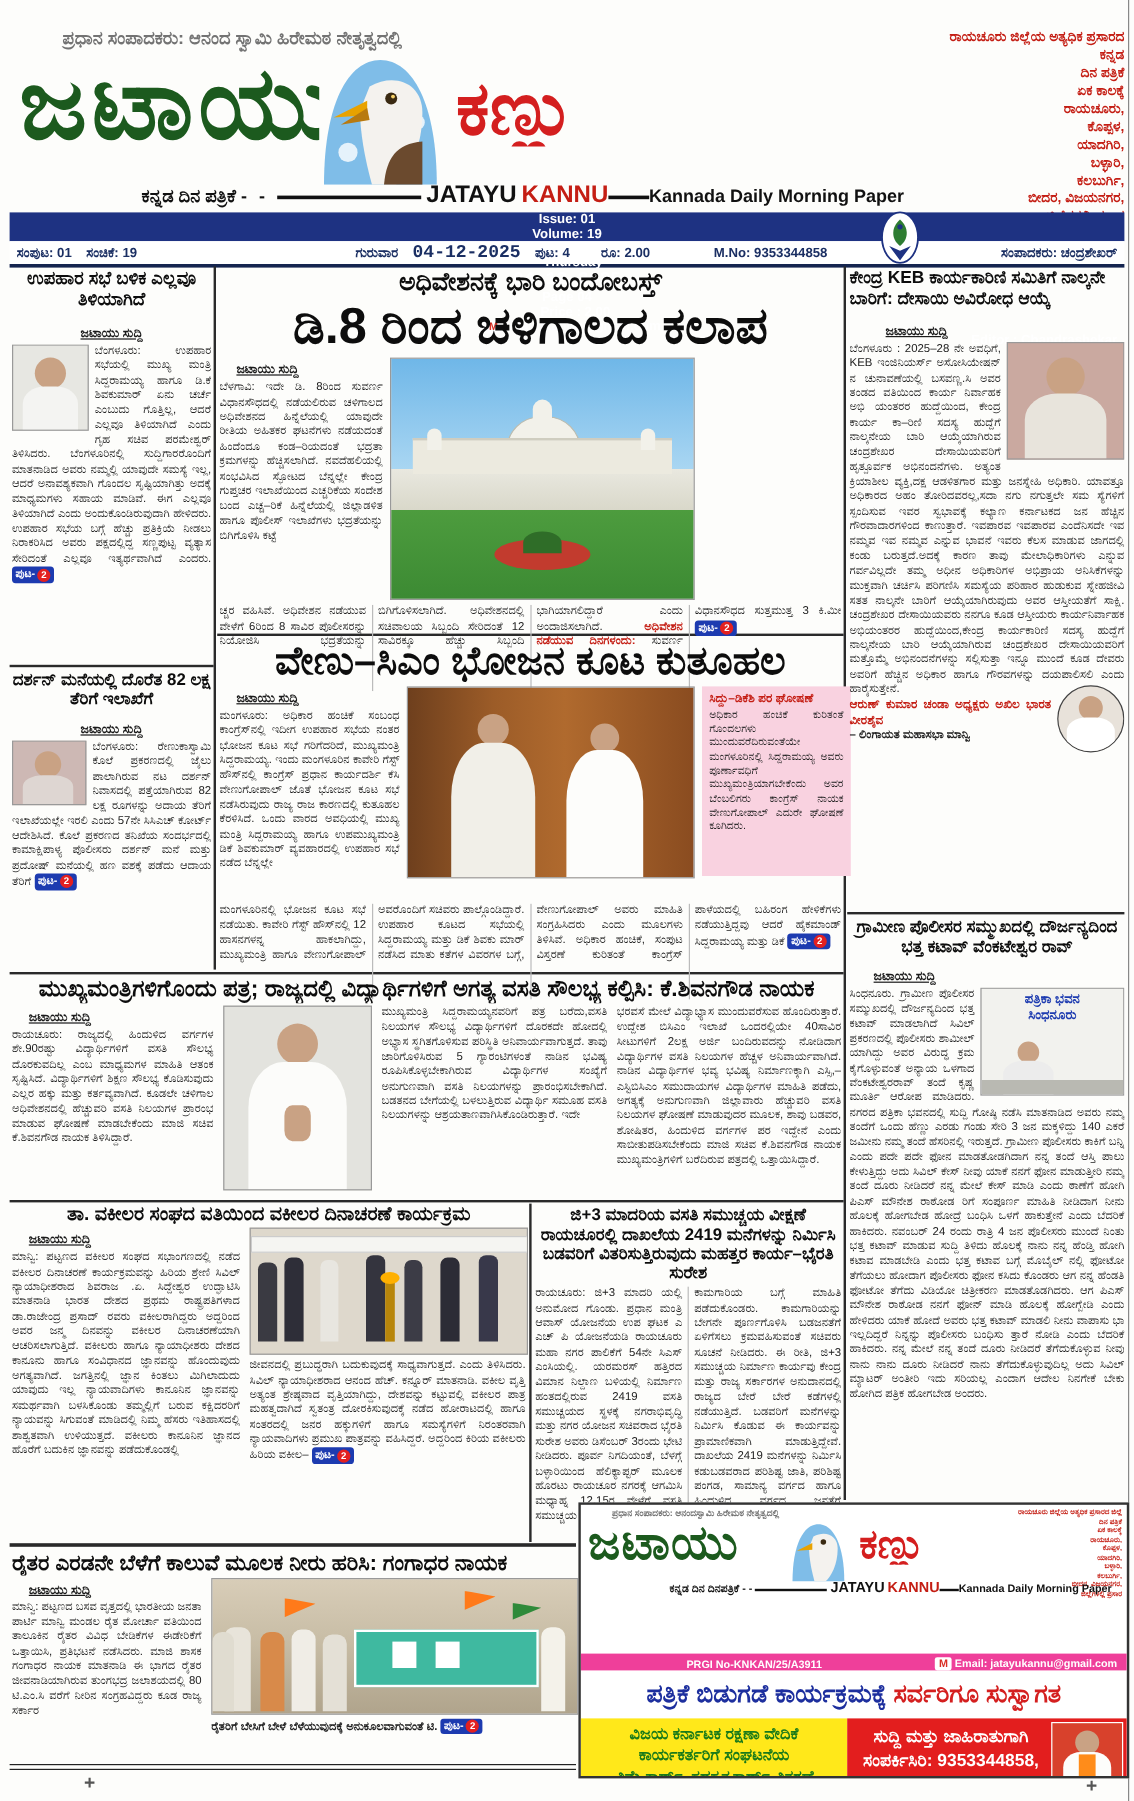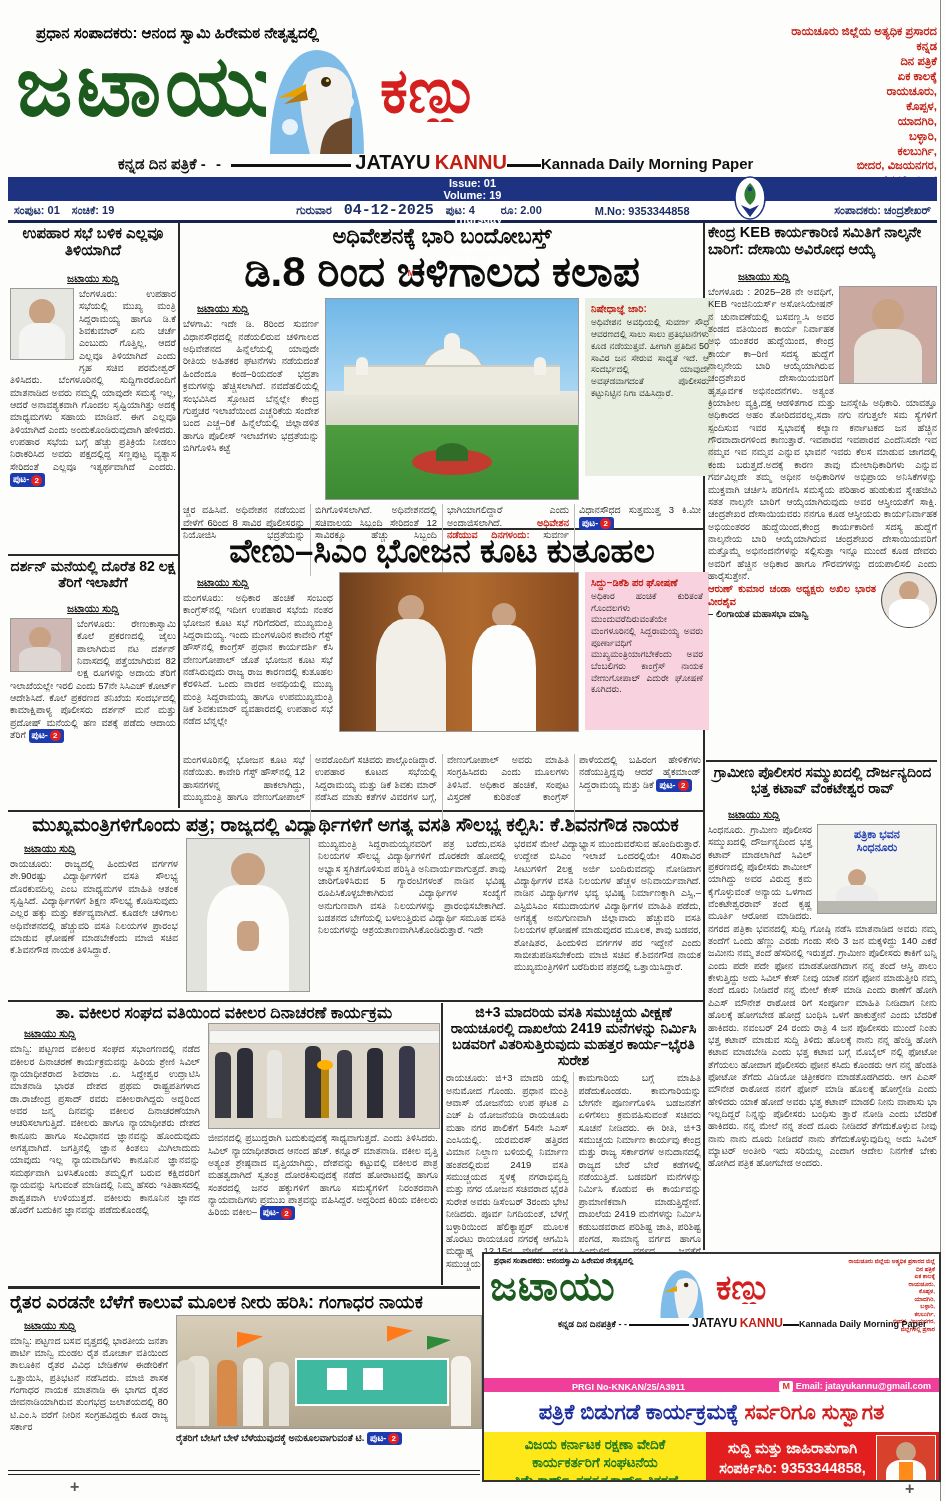--- a/index.html
+++ b/index.html
@@ -1,20 +1,20 @@
 <!DOCTYPE html>
 <html><head>
 <meta charset="utf-8">
 <style>
   html,body{margin:0;padding:0;background:#d9d9d9;}
   #page{position:relative;width:945px;height:1501px;background:#fdfdfb;margin:0 auto;
         font-family:"Liberation Sans","DejaVu Sans",sans-serif;color:#1a1a1a;overflow:hidden;}
   .abs{position:absolute;}
   
-  .slogan{color:#000000;font-weight:bold;font-size:15px;}
+  .slogan{color:#737373;font-weight:bold;font-size:15px;margin-left:16px;}
   .title-green{color:#1c5a1e;font-weight:bold;font-size:84px;line-height:1;letter-spacing:4px;font-family:"DejaVu Serif",serif;}
   .title-red{color:#d41f1f;font-weight:bold;font-size:62px;line-height:1;font-family:"DejaVu Serif",serif;}
   .mast-right{color:#c41e14;font-weight:bold;font-size:11.5px;line-height:1.3;text-align:right;}
   .mast-sub{font-weight:bold;font-size:15px;color:#111;}
   .mast-sub .en-red{color:#c41e14;}
   .sub-rule{display:inline-block;height:3px;background:#111;vertical-align:middle;}
   
   .ib1{background:#1e3282;color:#fff;display:flex;align-items:center;font-weight:bold;font-size:11px;flex-direction:column;}
   .ib1 .cell{padding:0 6px;white-space:nowrap;}
   .ib2{background:#fff;color:#1b2f63;display:flex;align-items:center;font-weight:bold;font-size:11px;border-bottom:3px solid #15254f;}
@@ -183,24 +183,20 @@
       </div>
       <div class="photo" style="width:252px;height:200px;flex:none;background:linear-gradient(#6fb7e8 0%,#a9d6f2 46%,#e9e8df 46%,#d9d8ca 63%,#4d9c3e 63%,#3c8a33 100%);">
         <div class="abs" style="left:96px;top:48px;width:60px;height:46px;background:#f2f1ea;border-radius:28px 28px 0 0;border:1px solid #bdbcae;"></div>
         <div class="abs" style="left:118px;top:34px;width:16px;height:20px;background:#f2f1ea;border-radius:8px 8px 0 0;"></div>
         <div class="abs" style="left:18px;top:66px;width:216px;height:28px;background:#eceadf;border-top:2px solid #cfcdc0;"></div>
         <div class="abs" style="left:30px;top:58px;width:12px;height:18px;background:#f2f1ea;border-radius:6px 6px 0 0;"></div>
         <div class="abs" style="left:208px;top:58px;width:12px;height:18px;background:#f2f1ea;border-radius:6px 6px 0 0;"></div>
         <div class="abs" style="left:86px;top:150px;width:80px;height:26px;background:#c23b2e;border-radius:50%;"></div>
         <div class="abs" style="left:110px;top:144px;width:32px;height:18px;background:#2f6d28;border-radius:50% 50% 0 0;"></div>
       </div>
-      <div class="greenbox" style="width:118px;flex:none;height:168px;overflow:hidden;">
-        <div class="boxtitle">ನಿಷೇಧಾಜ್ಞೆ ಜಾರಿ:</div>
-        <div class="body" style="font-size:9px;">ಅಧಿವೇಶನ ಅವಧಿಯಲ್ಲಿ ಸುವರ್ಣ ಸೌಧ ಆವರಣದಲ್ಲಿ ಸಾಲು ಸಾಲು ಪ್ರತಿಭಟನೆಗಳು ಕೂಡ ನಡೆಯುತ್ತವೆ. ಹೀಗಾಗಿ ಪ್ರತಿದಿನ 50 ಸಾವಿರ ಜನ ಸೇರುವ ಸಾಧ್ಯತೆ ಇದೆ. ಆ ಸಂದರ್ಭದಲ್ಲಿ ಯಾವುದೇ ಅವಘಡವಾಗದಂತೆ ಪೊಲೀಸರು ಕಟ್ಟುನಿಟ್ಟಿನ ನಿಗಾ ವಹಿಸಿದ್ದಾರೆ.</div>
-      </div>
     </div>
     <div class="body cols4" style="height:72px;margin-top:4px;">
       <span>ಚ್ಚರ ವಹಿಸಿವೆ. ಅಧಿವೇಶನ ನಡೆಯುವ ವೇಳೆಗೆ 6ರಿಂದ 8 ಸಾವಿರ ಪೊಲೀಸರನ್ನು ನಿಯೋಜಿಸಿ ಭದ್ರತೆಯನ್ನು ಬಿಗಿಗೊಳಿಸಲಾಗಿದೆ. ಅಧಿವೇಶನದಲ್ಲಿ ಸಚಿವಾಲಯ ಸಿಬ್ಬಂದಿ ಸೇರಿದಂತೆ 12 ಸಾವಿರಕ್ಕೂ ಹೆಚ್ಚು ಸಿಬ್ಬಂದಿ ಭಾಗಿಯಾಗಲಿದ್ದಾರೆ ಎಂದು ಅಂದಾಜಿಸಲಾಗಿದೆ.</span>
       <span class="red">ಅಧಿವೇಶನ ನಡೆಯುವ ದಿನಗಳಂದು:</span>
       <span>ಸುವರ್ಣ ವಿಧಾನಸೌಧದ ಸುತ್ತಮುತ್ತ 3 ಕಿ.ಮೀ</span>
       <span class="pg">
           <span>ಪುಟ-</span>
           <b>2</b>
         </span>
     </div>

